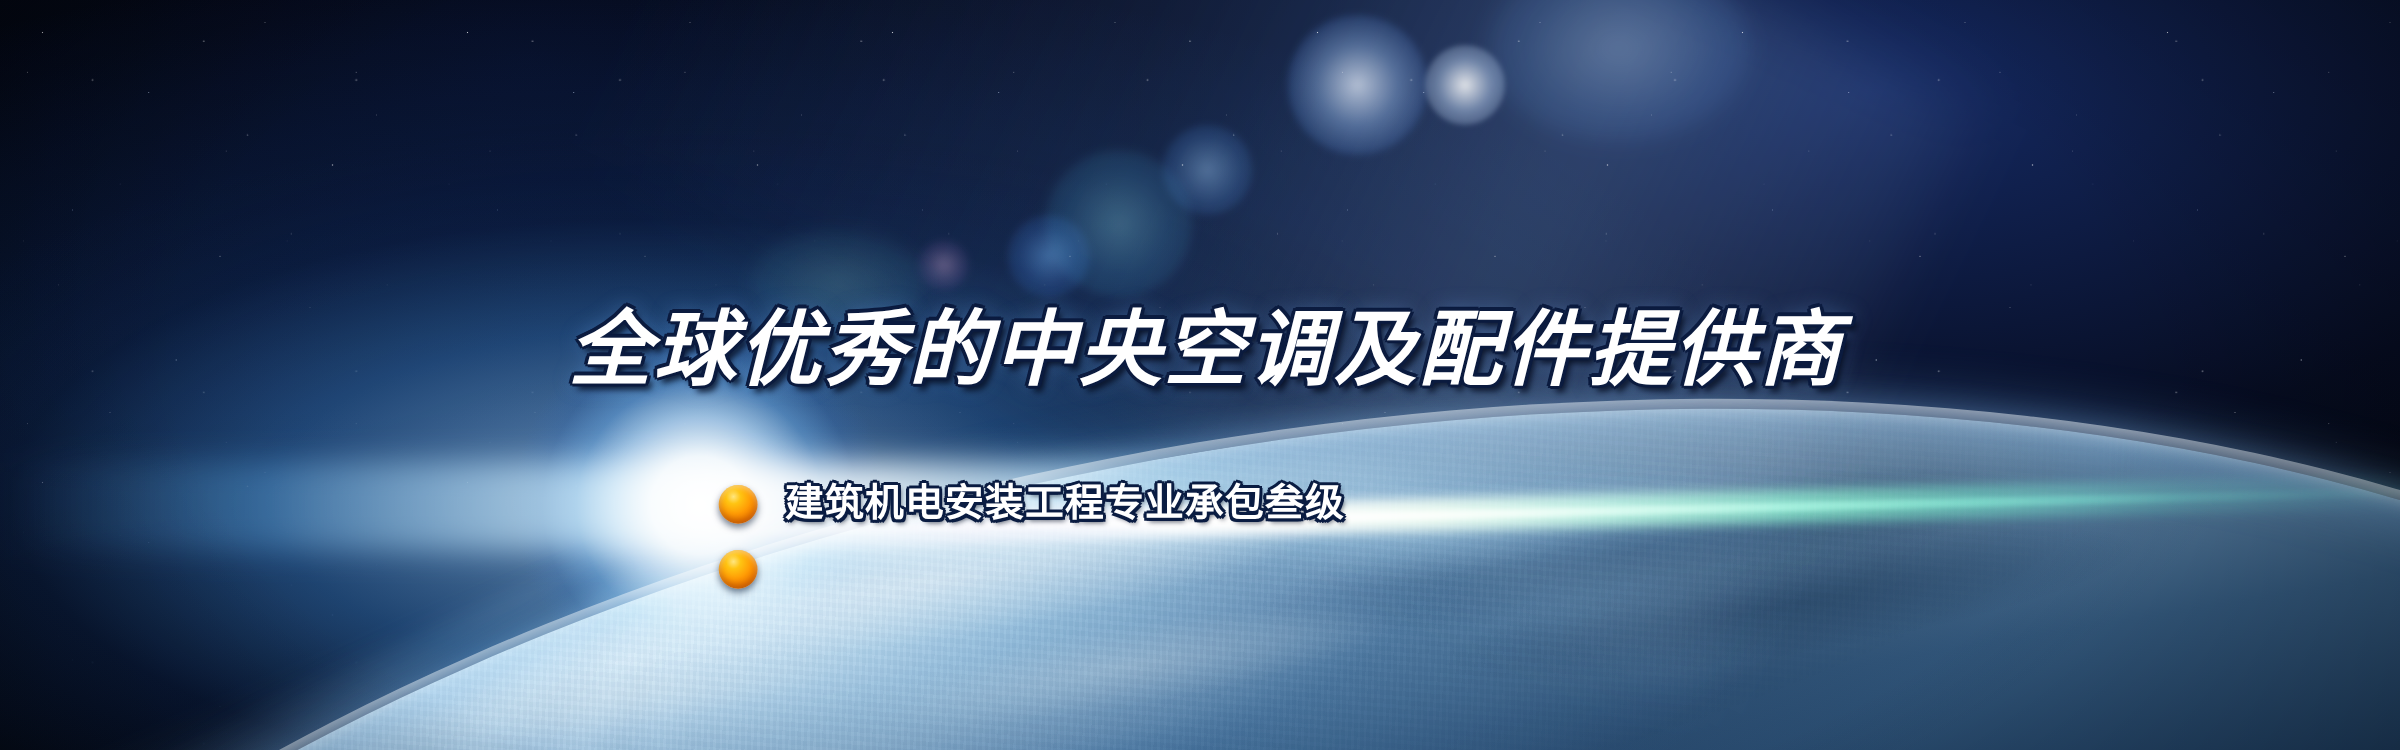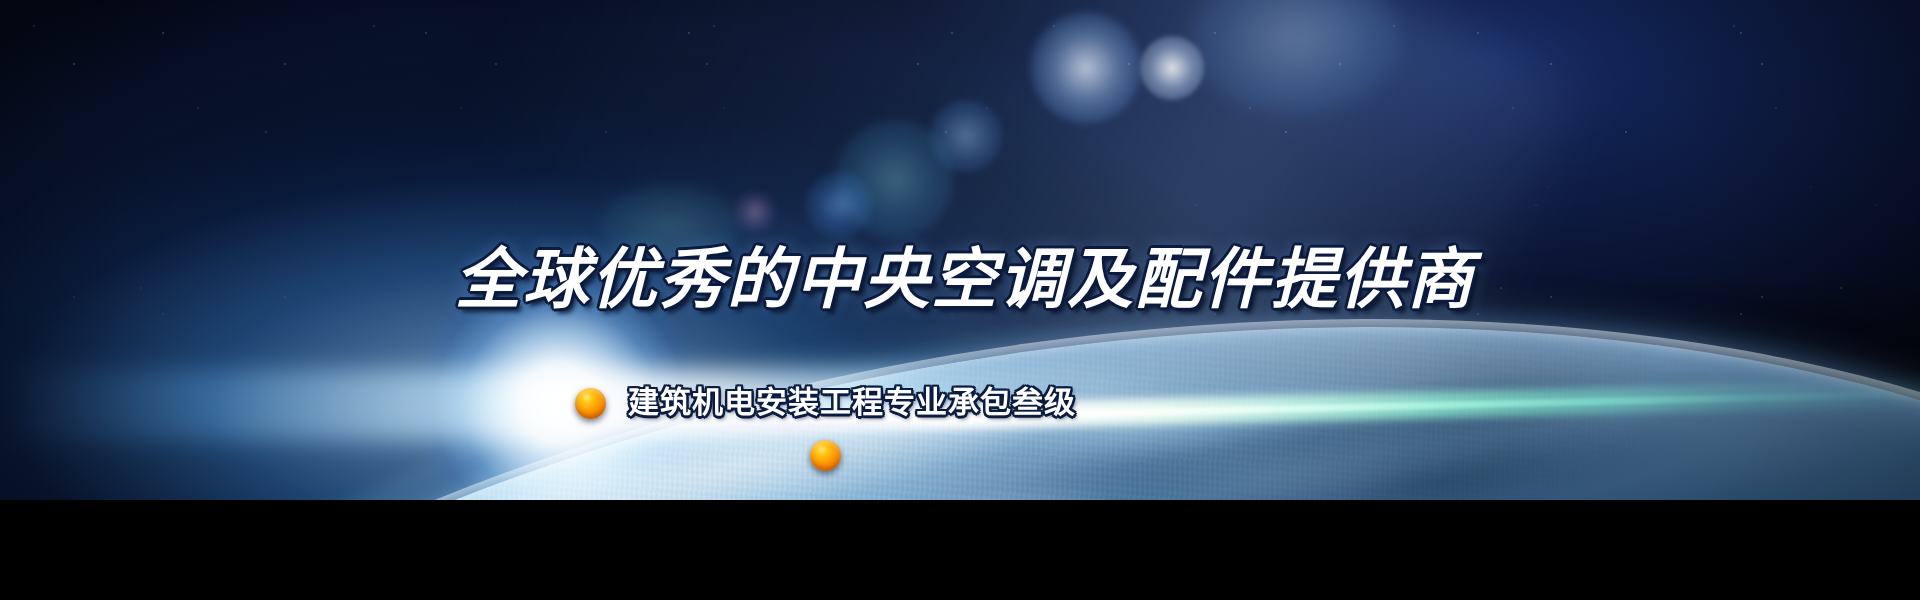--- a/index.html
+++ b/index.html
@@ -5,21 +5,21 @@
 <style>
   html, body {
     margin: 0;
     padding: 0;
     background: #000;
   }
 
   .banner {
     position: relative;
     width: 1920px;
-    height: 500px;
+    height: 600px;
     overflow: hidden;
     background: #03060e;
     font-family: "Liberation Sans", "DejaVu Sans", sans-serif;
     -webkit-font-smoothing: antialiased;
   }
 
   
   .layer {
     position: absolute;
     inset: 0;
@@ -291,21 +291,20 @@
        0    0   18px rgba(120,180,255,.45);
   }
 
   .bullet-list {
     position: absolute;
     left: 575px;
     top: 386px;
     display: flex;
     flex-direction: column;
     gap: 20px;
-    align-items: center;
   }
   .bullet-item {
     display: flex;
     align-items: center;
     gap: 22px;
   }
   .bullet-dot {
     flex: 0 0 auto;
     width: 31px;
     height: 31px;

